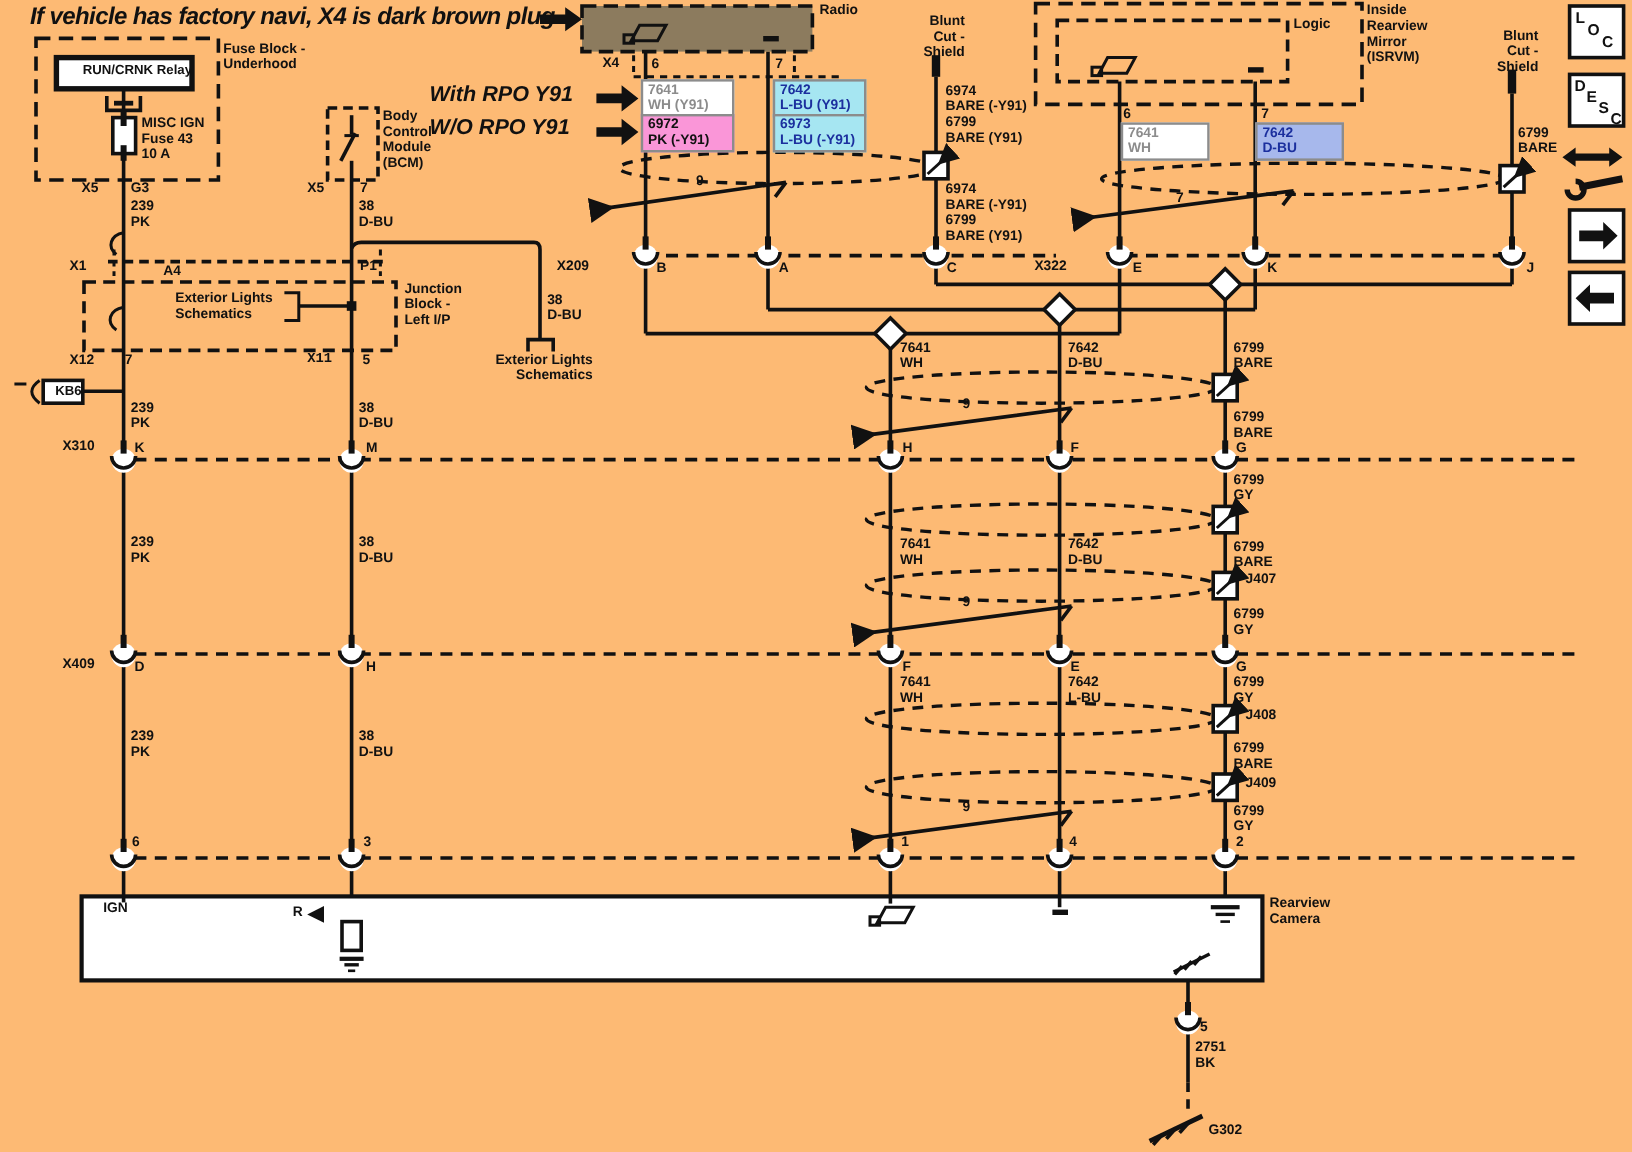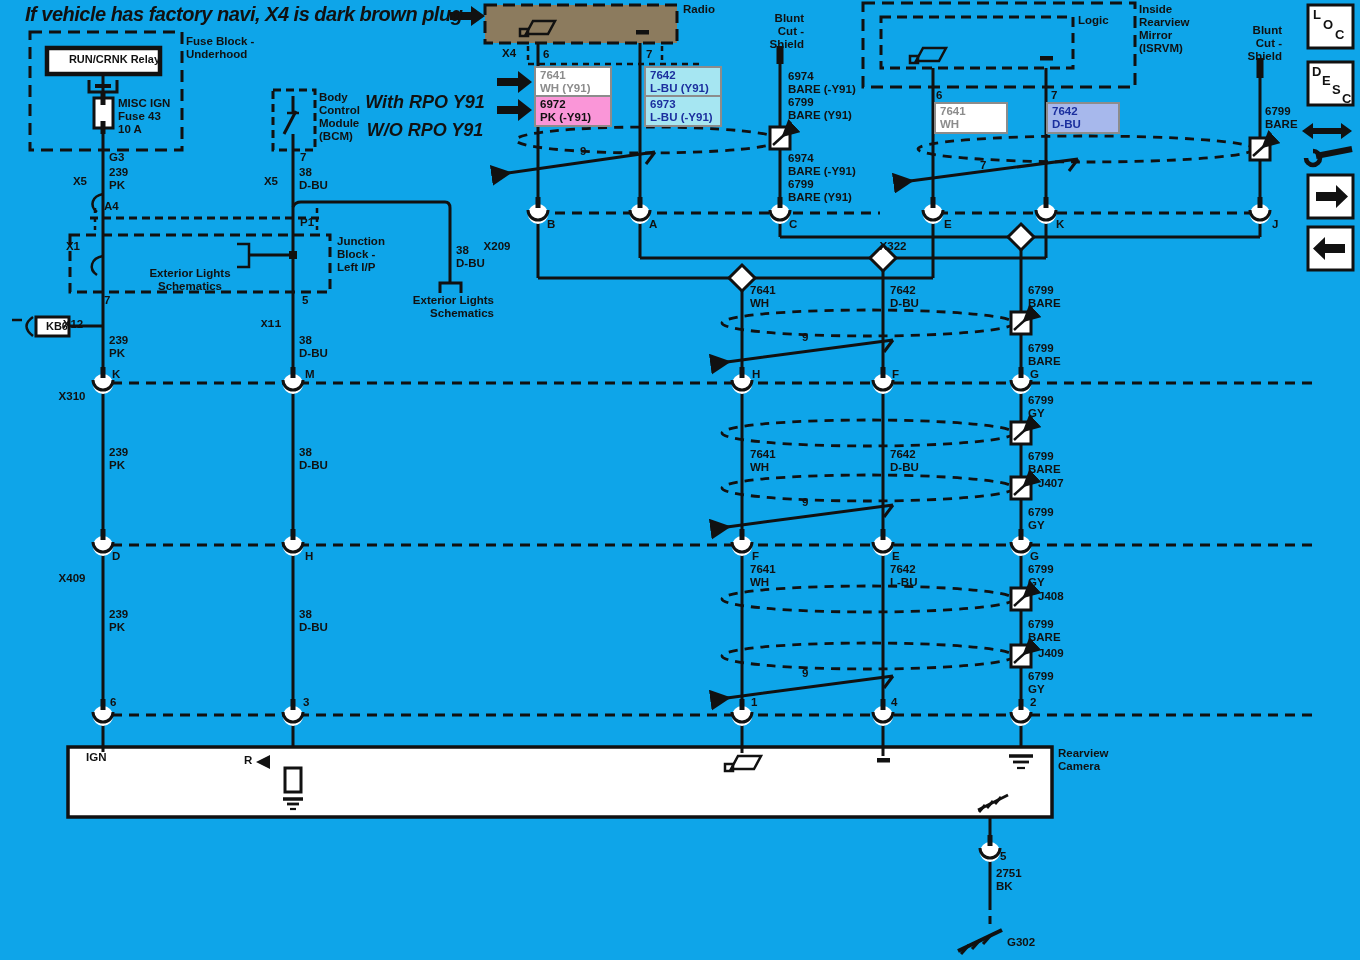--- a/index.html
+++ b/index.html
@@ -1,22 +1,22 @@
 <!DOCTYPE html>
 <html style="--plug_brown: #8c7b5e; --label_cyan: #a6e6f2; --label_pink: #fa96d8; --label_peri: #a7b8ec; --label_navy: #1b2f9e; --ink: #111111;"><head>
 <meta charset="utf-8">
 <style>
   html,body{margin:0;padding:0;background:#fff;}
-  #stage{position:relative;width:1360px;height:960px;background:#0ea5e9;overflow:hidden;
+  #stage{position:relative;width:1360px;height:960px;background:#fdba74;overflow:hidden;
          font-family:"Liberation Sans",sans-serif;color:#111;}
   #wires{position:absolute;left:0;top:0;z-index:1;}
   .lbl{position:absolute;z-index:3;font-size:11.5px;font-weight:700;line-height:1.12;
        white-space:pre-line;color:#111;}
   .ctr{text-align:right;}
-  .rgt{text-align:center;margin-top:24px;}
+  .rgt{text-align:left;}
   .big{font-size:20px;font-weight:900;font-style:italic;letter-spacing:-0.5px;}
   .callout{font-size:18px;font-weight:900;font-style:italic;}
   .wbox{position:absolute;z-index:3;font-size:11.5px;font-weight:700;line-height:1.12;
         white-space:pre-line;border:2px solid #8c8c8c;padding:1px 4px;box-sizing:border-box;}
   .wbox.white{background:#fff;color:#8c8c8c;}
   .wbox.cyan{background:var(--label_cyan);color:var(--label_navy);}
   .wbox.pink{background:var(--label_pink);color:#111;}
   .wbox.peri{background:var(--label_peri);color:var(--label_navy);}
   .navletter{position:absolute;z-index:4;font-size:13px;font-weight:700;}
 </style>
@@ -385,21 +385,21 @@
 <div class="lbl" style="left:319px;top:91px;">Body
 Control
 Module
 (BCM)</div>
 <div class="lbl rgt" style="left:256px;top:151px;width:30px;">X5</div>
 <div class="lbl" style="left:300px;top:151px;">7</div>
 <div class="lbl" style="left:299px;top:166px;">38
 D-BU</div>
 
 <div class="lbl rgt" style="left:58px;top:216px;width:30px;">X1</div>
-<div class="lbl" style="left:104px;top:200px;">A4</div>
+<div class="lbl" style="left:104px;top:220px;padding-left:32px;">A4</div>
 <div class="lbl" style="left:300px;top:216px;">P1</div>
 <div class="lbl" style="left:337px;top:235px;">Junction
 Block -
 Left I/P</div>
 <div class="lbl rgt" style="left:146px;top:243px;width:88px;">Exterior Lights
 Schematics</div>
 <div class="lbl" style="left:456px;top:244px;">38
 D-BU</div>
 <div class="lbl ctr" style="left:406px;top:294px;width:88px;">Exterior Lights
 Schematics</div>

